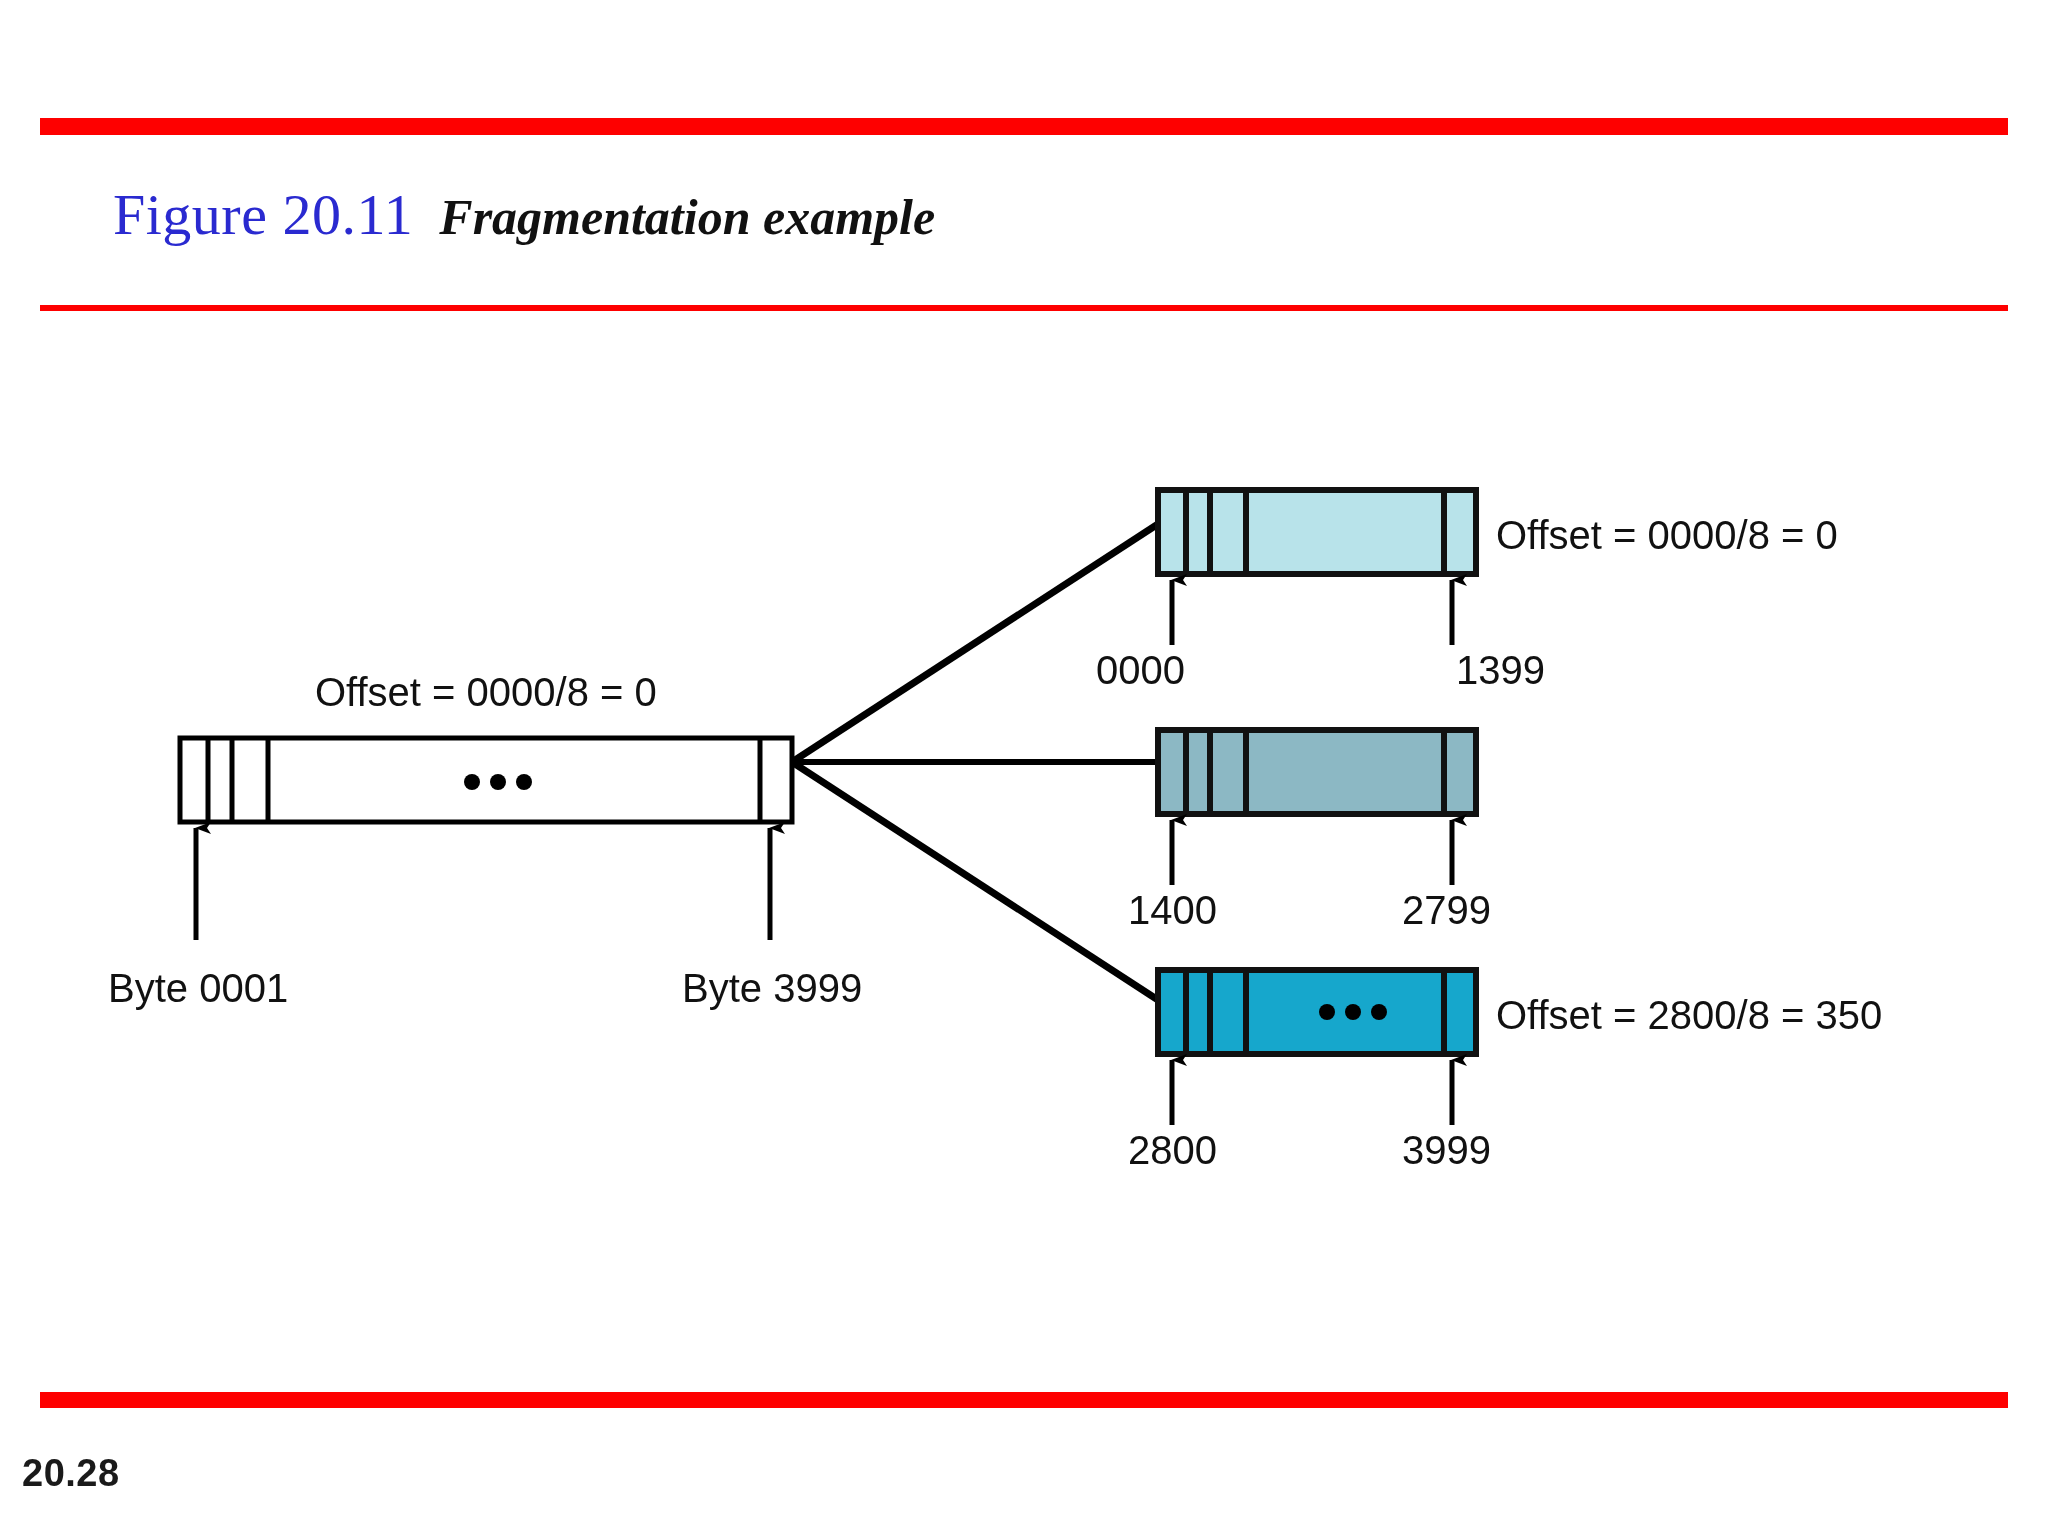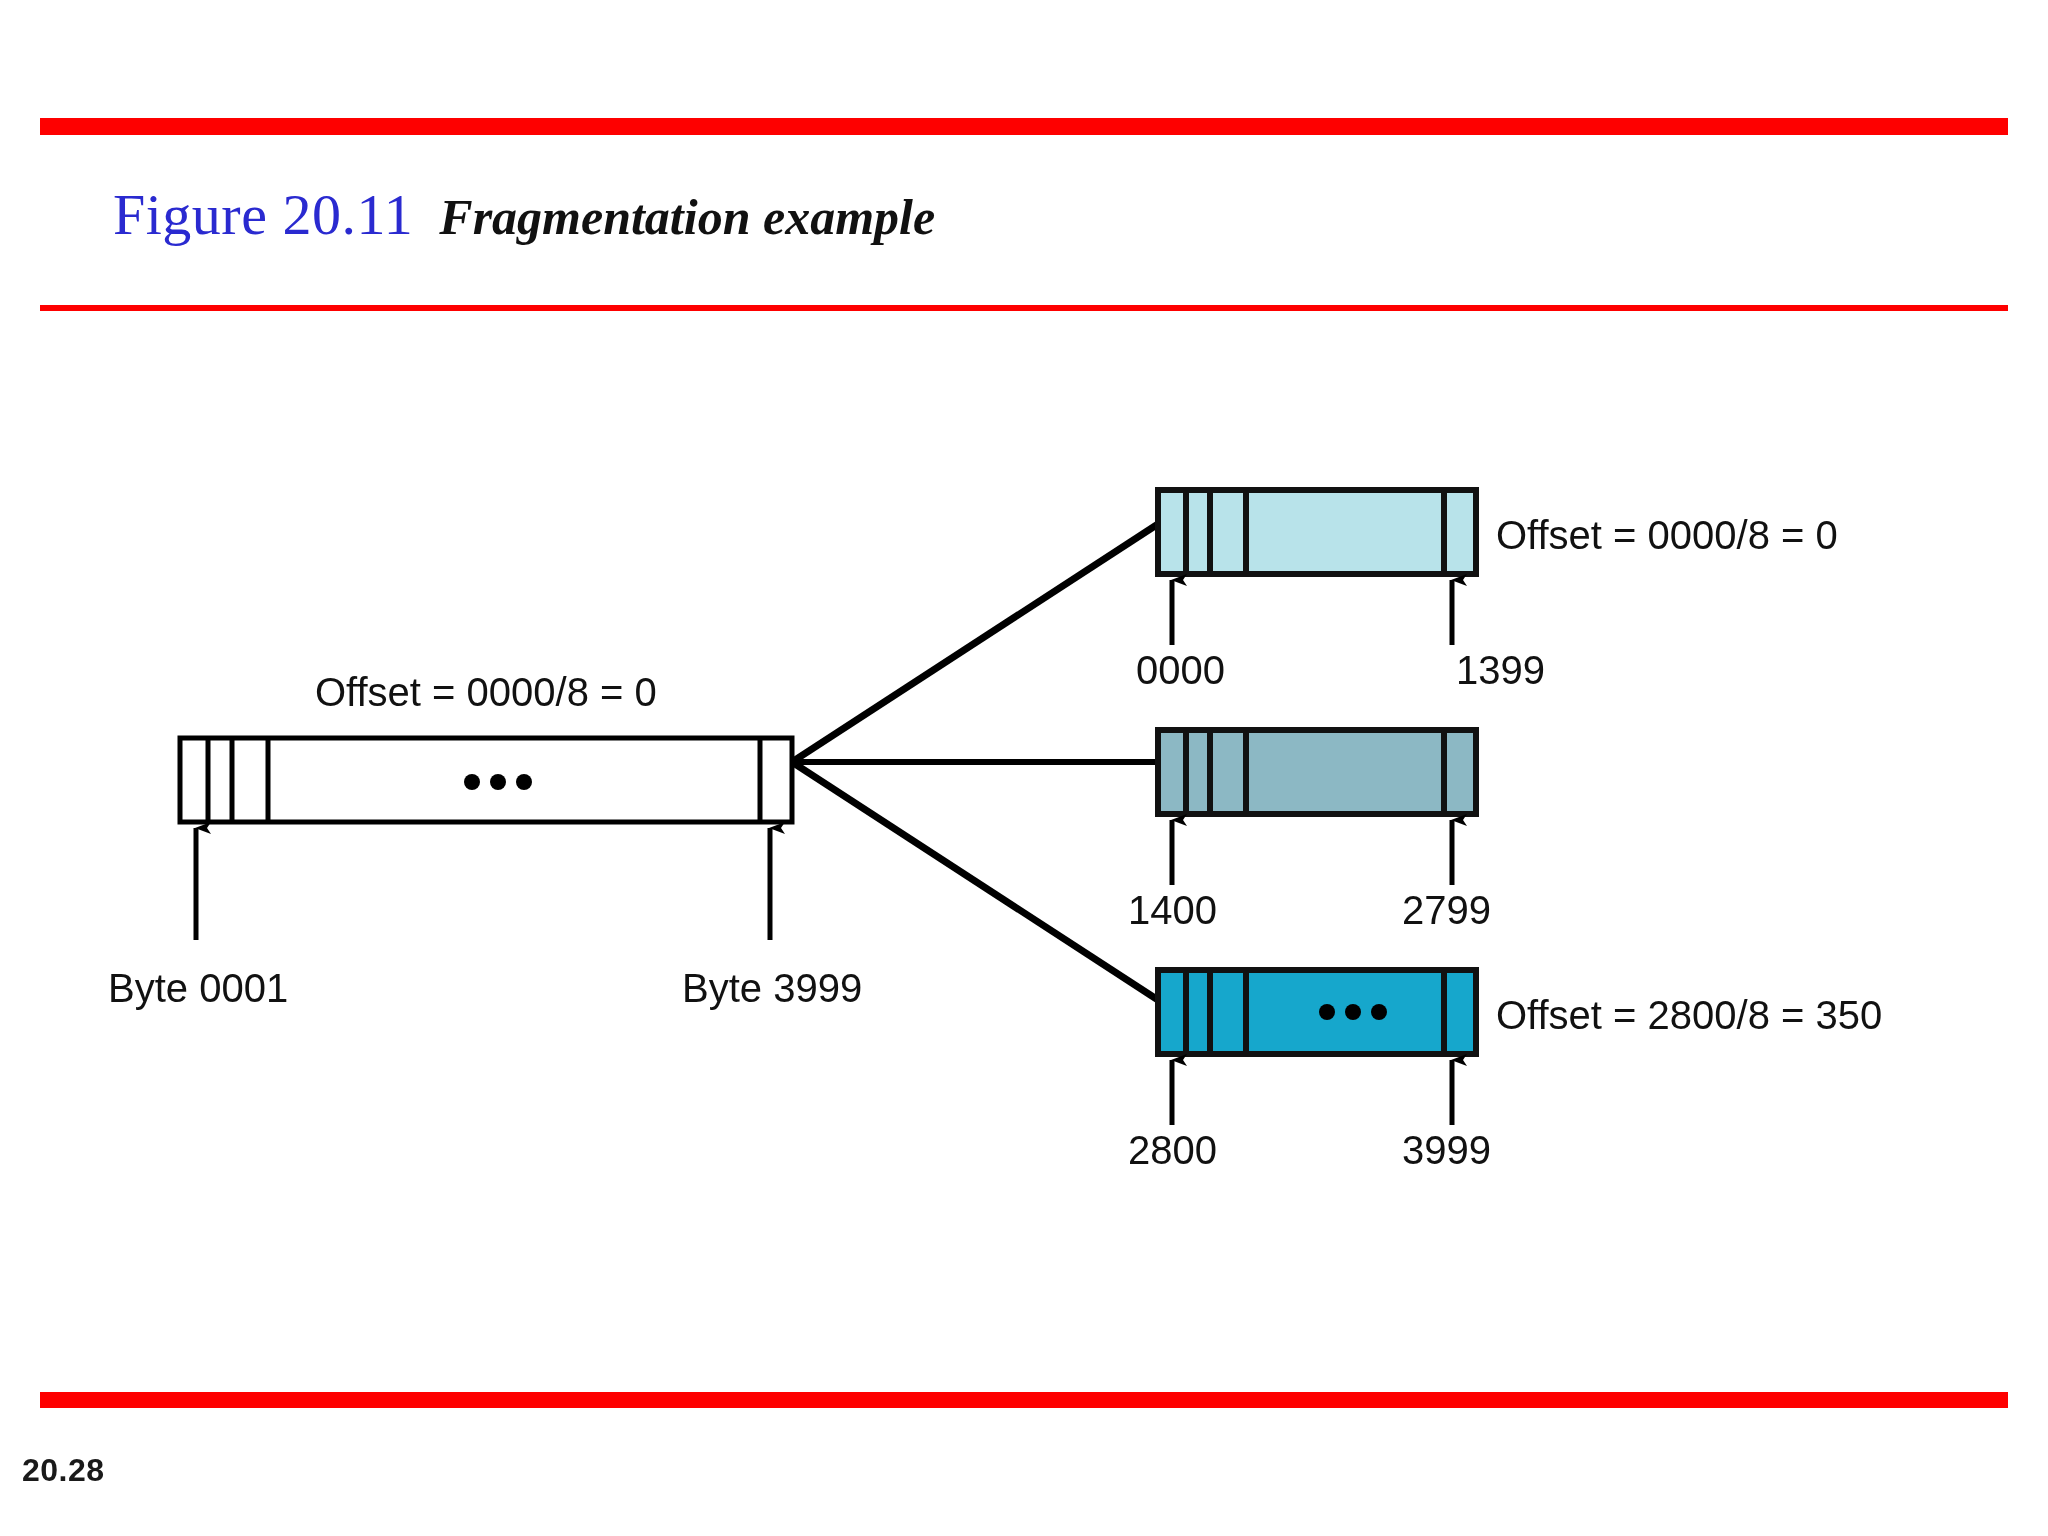--- a/index.html
+++ b/index.html
@@ -47,21 +47,21 @@
     font-size:50px;
     color:#111111;
     margin-left:26px;
   }
 
   
   .page-num{
     position:absolute;left:22px;top:1452px;
     font-family:"Liberation Sans", sans-serif;
     font-weight:bold;
-    font-size:32px;
+    font-size:38px;
     color:#1a1a1a;
     letter-spacing:0.5px;
   }
 
   
   .diagram{position:absolute;left:0;top:0;width:2048px;height:1536px;}
   .diagram svg{position:absolute;left:0;top:0;}
 
   
   .lbl{
@@ -75,21 +75,21 @@
   .lbl-byte{font-size:40px;}
   .lbl-byte-start{left:108px;top:968px;}
   .lbl-byte-end{left:682px;top:968px;}
 
   .lbl-off{font-size:40px;left:1496px;}
   .lbl-off-1{top:515px;}
   .lbl-off-2{top:755px;}
   .lbl-off-3{top:995px;}
 
   .lbl-rng{font-size:40px;}
-  .lbl-rng-a1{left:1136px;top:650px;}
+  .lbl-rng-a1{left:1096px;top:650px;}
   .lbl-rng-b1{left:1456px;top:650px;}
   .lbl-rng-a2{left:1128px;top:890px;}
   .lbl-rng-b2{left:1402px;top:890px;}
   .lbl-rng-a3{left:1128px;top:1130px;}
   .lbl-rng-b3{left:1402px;top:1130px;}
 </style>
 </head>
 <body>
 
 <div class="slide">

